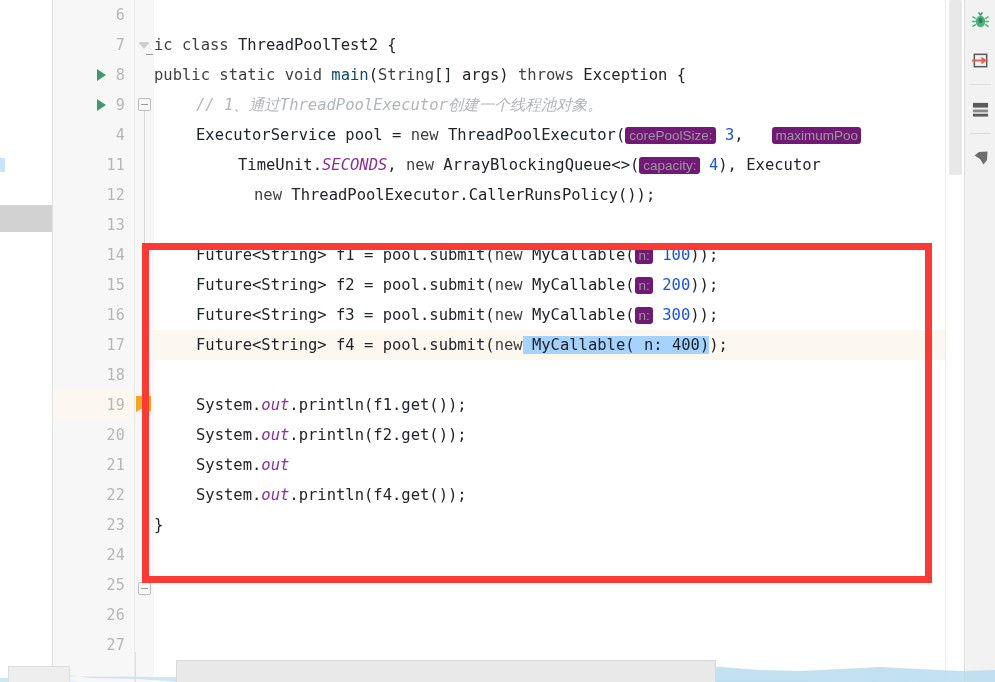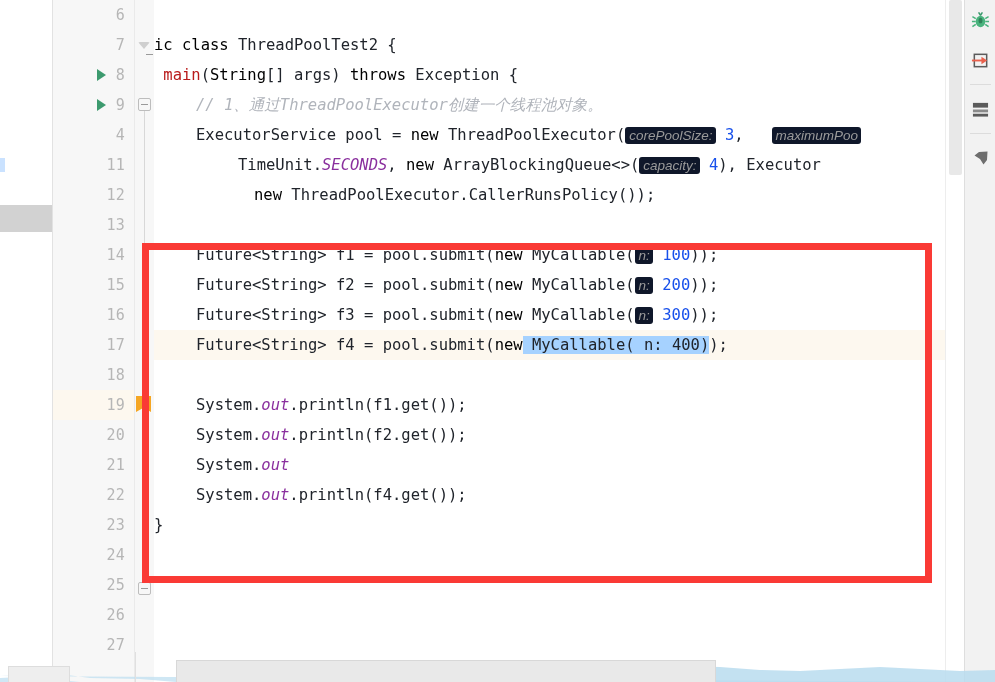--- a/index.html
+++ b/index.html
@@ -105,31 +105,30 @@
     font-size: 15.5px;
     color: #20242b;
     letter-spacing: 0px;
   }
   .code-line.current {
     background: #fdf8ef;
     box-shadow: -154px 0 0 #fdf8ef;
   }
 
   
-  .kw      { color: #000000; }
-  .type    { color: #b91c1c; }
+  .kw      { color: #404040; }
+  .type    { color: #0c4a6e; }
   .num     { color: #1750eb; }
   .cmt     { color: #b0b4bb; font-style: italic; }
   .static  { color: #8a2f9e; font-style: italic; }
   .hint    {
-    background: #0f172a; color: #9a9a9a;
+    background: #701a75; color: #9a9a9a;
     font-size: 13.5px; border-radius: 3px;
     padding: 1px 3px 1px 4px;
     font-family: "Liberation Sans", sans-serif;
-    font-style: italic;
   }
   .sel { background: #a6d2ff; }
 
   
   .red-box {
     position: absolute;
     left: 142px; top: 243px;
     width: 790px; height: 340px;
     border: 7px solid #fa3a35;
     pointer-events: none;
@@ -267,21 +266,21 @@
     <div class="fold-mark" style="top:98px;"></div>
     <div class="fold-line" style="top:111px; height:470px;"></div>
     <div class="fold-mark" style="top:582px;"></div>
   </div>
 
   <div class="bookmark"></div>
 
   <div class="editor" id="editor">
       <div class="code-line" style="padding-left: 0px;"></div>
       <div class="code-line" style="padding-left: 0px;"><span class="kw">ic</span><span class=""> </span><span class="kw">class</span><span class=""> ThreadPoolTest2 {</span></div>
-      <div class="code-line" style="padding-left: 0px;"><span class=""> </span><span class="type">main</span><span class="">(</span><span class="kw">String</span><span class="">[] args) </span><span class="kw">throws</span><span class=""> Exception {</span></div>
+      <div class="code-line" style="padding-left: 0px;"><span class="kw">public static void</span><span class=""> </span><span class="type">main</span><span class="">(</span><span class="kw">String</span><span class="">[] args) </span><span class="kw">throws</span><span class=""> Exception {</span></div>
       <div class="code-line" style="padding-left: 42px;"><span class="cmt">// 1、通过ThreadPoolExecutor创建一个线程池对象。</span></div>
       <div class="code-line" style="padding-left: 42px;"><span class="">ExecutorService pool = </span><span class="kw">new</span><span class=""> ThreadPoolExecutor(</span><span class="hint">corePoolSize:</span><span class=""> </span><span class="num">3</span><span class="">,   </span><span class="hint">maximumPoo</span></div>
       <div class="code-line" style="padding-left: 84px;"><span class="">TimeUnit.</span><span class="static">SECONDS</span><span class="">, </span><span class="kw">new</span><span class=""> ArrayBlockingQueue&lt;&gt;(</span><span class="hint">capacity:</span><span class=""> </span><span class="num">4</span><span class="">), Executor</span></div>
       <div class="code-line" style="padding-left: 100px;"><span class="kw">new</span><span class=""> ThreadPoolExecutor.CallerRunsPolicy());</span></div>
       <div class="code-line" style="padding-left: 0px;"></div>
       <div class="code-line" style="padding-left: 42px;"><span class="">Future&lt;String&gt; f1 = pool.submit(</span><span class="kw">new</span><span class=""> MyCallable(</span><span class="hint">n:</span><span class=""> </span><span class="num">100</span><span class="">));</span></div>
       <div class="code-line" style="padding-left: 42px;"><span class="">Future&lt;String&gt; f2 = pool.submit(</span><span class="kw">new</span><span class=""> MyCallable(</span><span class="hint">n:</span><span class=""> </span><span class="num">200</span><span class="">));</span></div>
       <div class="code-line" style="padding-left: 42px;"><span class="">Future&lt;String&gt; f3 = pool.submit(</span><span class="kw">new</span><span class=""> MyCallable(</span><span class="hint">n:</span><span class=""> </span><span class="num">300</span><span class="">));</span></div>
       <div class="code-line current" style="padding-left: 42px;"><span class="">Future&lt;String&gt; f4 = pool.submit(</span><span class="kw">new</span><span class="sel"> MyCallable( n: 400)</span><span class="">);</span></div>
       <div class="code-line" style="padding-left: 0px;"></div>

